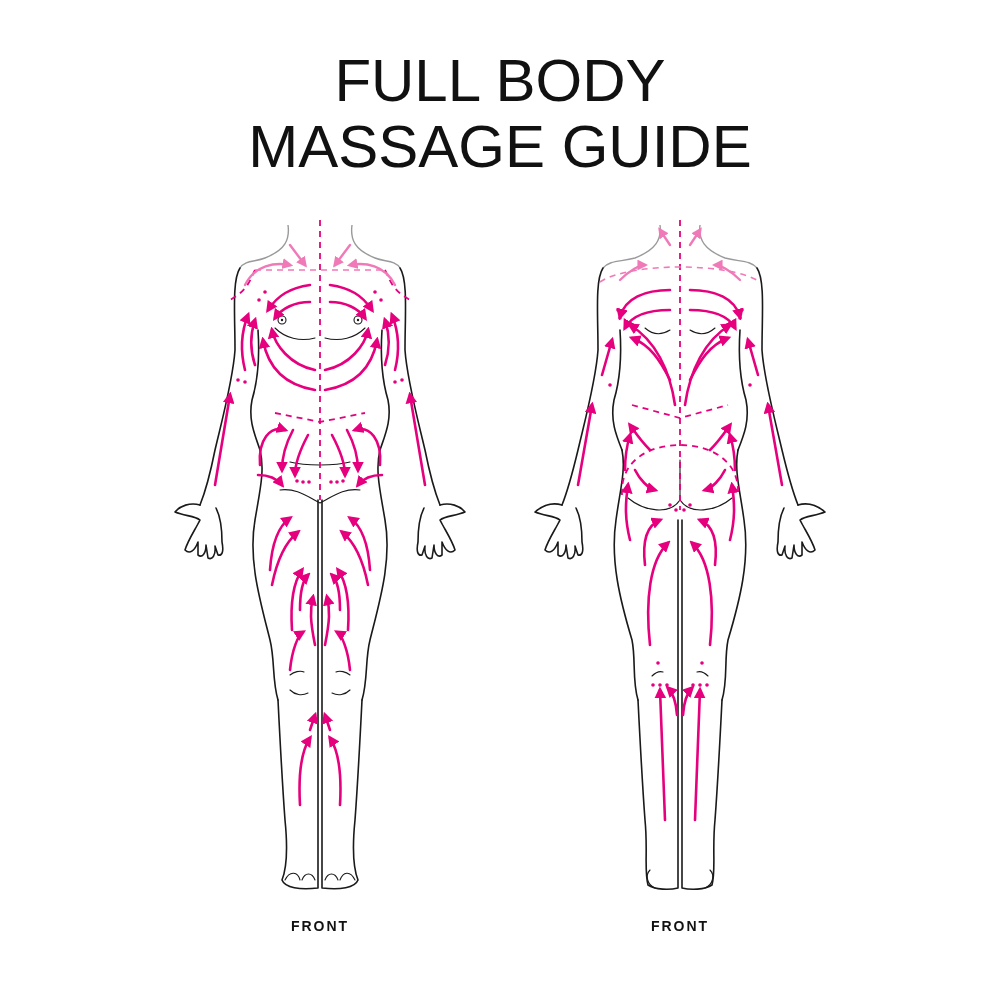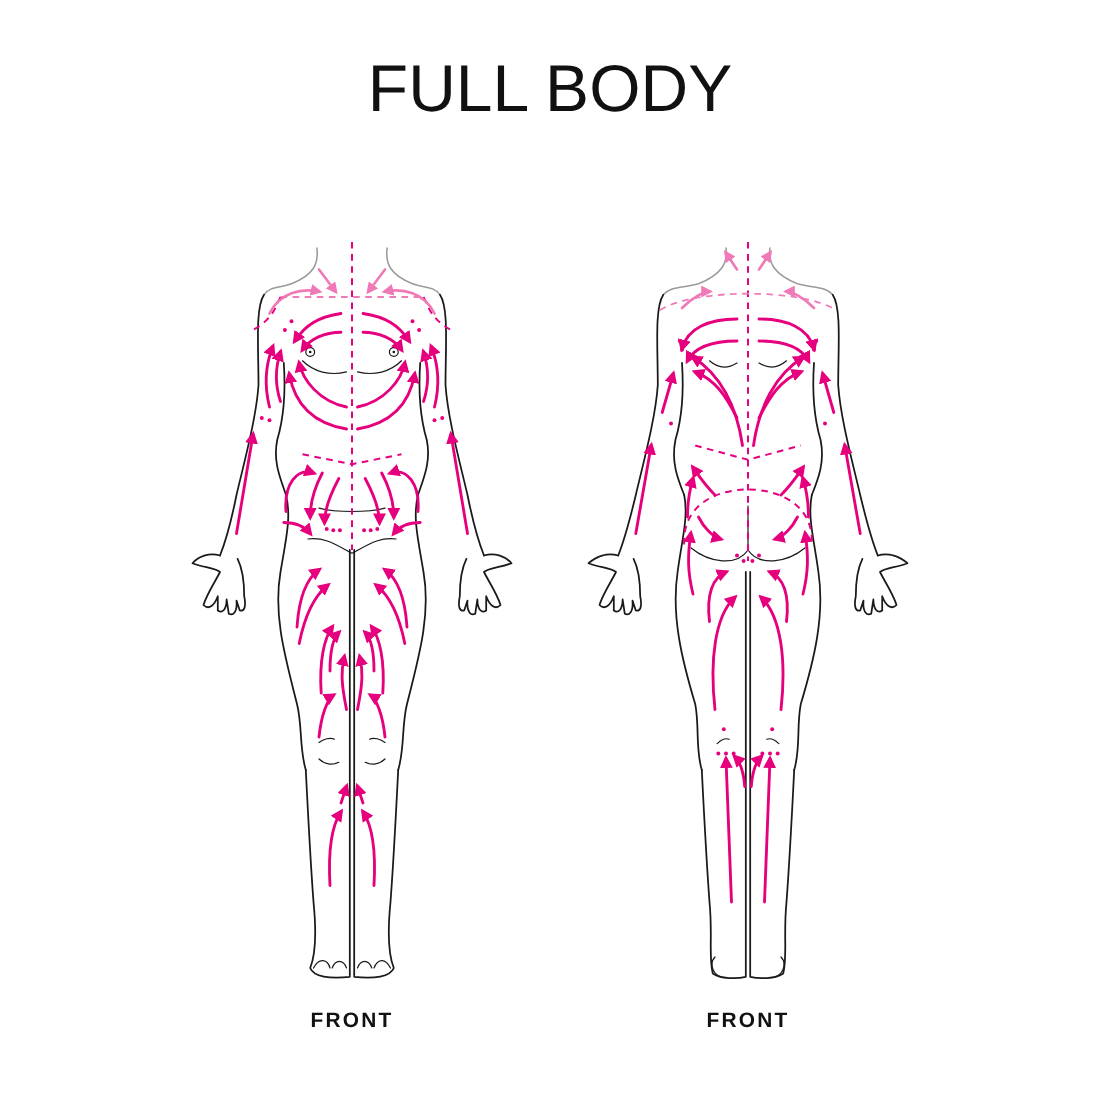--- a/index.html
+++ b/index.html
@@ -1,34 +1,35 @@
 <!DOCTYPE html>
 <html><head>
   <meta charset="utf-8">
   <style>
     html, body { margin: 0; padding: 0; background: #ffffff; }
     body { width: 1000px; height: 1000px; position: relative; overflow: hidden; font-family: "Liberation Sans", sans-serif; }
     .title { position: absolute; left: 0; top: 48px; width: 1000px; text-align: center; color: #111; font-family: "Liberation Sans", sans-serif; font-weight: 400; font-size: 60px; line-height: 66px; letter-spacing: 0px; }
     .title div { display: block; }
     .figure { position: absolute; top: 220px; }
-    .label { position: absolute; top: 918px; font-family: "Liberation Sans", sans-serif; font-weight: 700; font-size: 19px; letter-spacing: 2px; color: #111; text-align: center; width: 200px; }
+    .label { position: absolute; top: 918px; font-family: "Liberation Sans", sans-serif; font-weight: 700; font-size: 14px; letter-spacing: 2px; color: #111; text-align: center; width: 200px; }
     svg .outline { fill: none; stroke: #1a1a1a; stroke-width: 1.6; stroke-linejoin: round; stroke-linecap: round; }
     svg .thin { fill: none; stroke: #1a1a1a; stroke-width: 1.1; stroke-linecap: round; }
     svg .faded { fill: none; stroke: #9a9a9a; stroke-width: 1.4; }
     svg .arrow { fill: none; stroke: #e6007e; stroke-width: 2.6; stroke-linecap: round; }
     svg .arrow-light { fill: none; stroke: #f07ab8; stroke-width: 2.4; stroke-linecap: round; }
     svg .dash { fill: none; stroke: #e6007e; stroke-width: 1.8; stroke-dasharray: 6 5; }
     svg .dash-light { fill: none; stroke: #f07ab8; stroke-width: 1.6; stroke-dasharray: 6 5; }
     svg .dot { fill: #e6007e; }
   </style>
 </head>
 <body>
 
 <div class="title">
   <div>FULL BODY</div>
+  <div>MASSAGE GUIDE</div>
 </div>
 
 <div class="figure" style="left:160px; width:320px; height:690px;">
   <svg width="320" height="690" viewBox="0 0 320 690">
     <defs>
       <marker id="ah" viewBox="0 0 10 10" refX="7" refY="5" markerWidth="4.5" markerHeight="4.5" orient="auto-start-reverse">
         <path d="M0,0 L10,5 L0,10 z" fill="#e6007e"></path>
       </marker>
       <marker id="ahl" viewBox="0 0 10 10" refX="7" refY="5" markerWidth="4.5" markerHeight="4.5" orient="auto-start-reverse">
         <path d="M0,0 L10,5 L0,10 z" fill="#f07ab8"></path>

